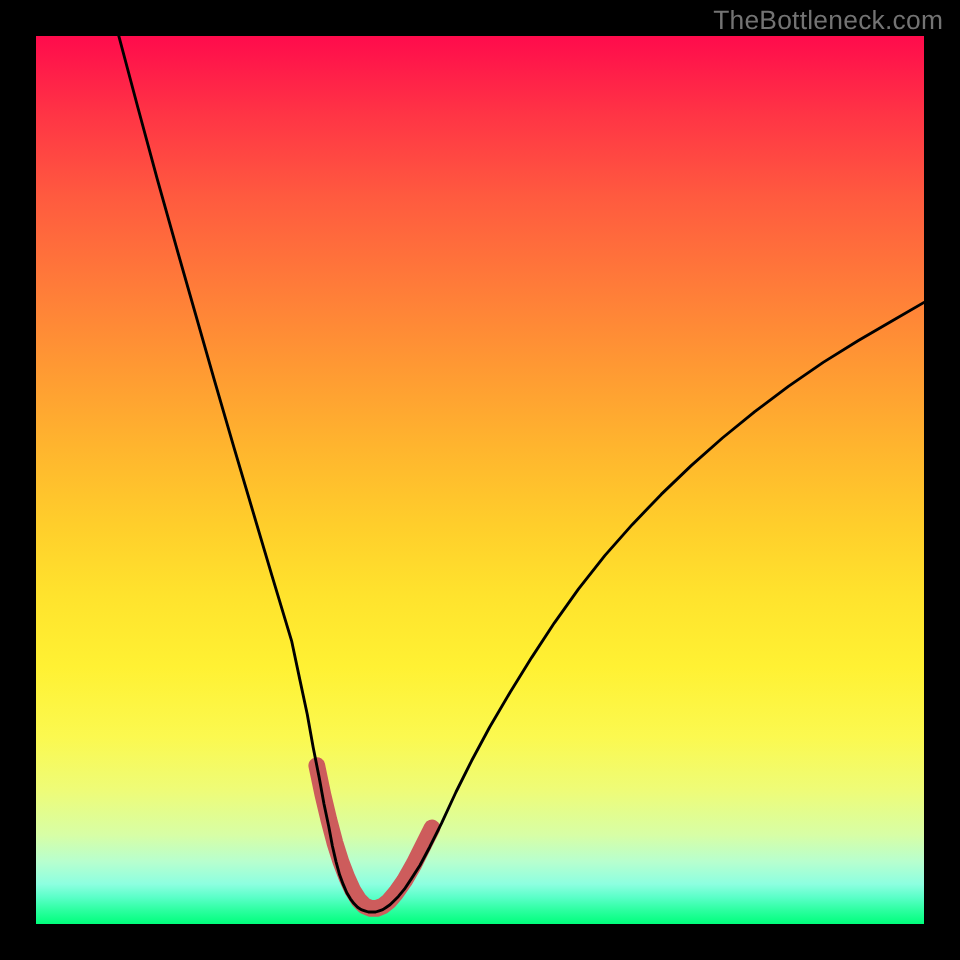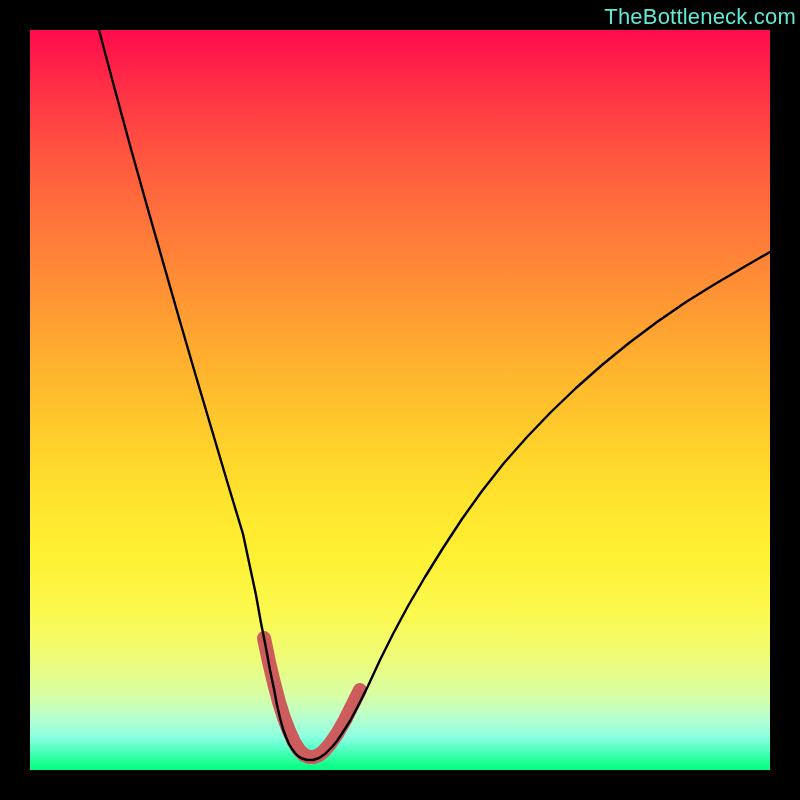--- a/index.html
+++ b/index.html
@@ -33,22 +33,22 @@
       #b7ffcf 93%,
       #8dffe0 95.5%,
       #5affc8 97%,
       #2bff9f 98.5%,
       #00ff7c 100%
     );
   }
   .watermark {
     position: absolute;
     top: 4px;
-    right: 4px;
-    color: #5eead4;
+    right: 14px;
+    color: #737373;
     font-size: 22px;
     font-weight: 500;
     letter-spacing: 0.2px;
     z-index: 5;
   }
   svg.curve {
     position: absolute;
     left: 0;
     top: 0;
     width: 740px;

